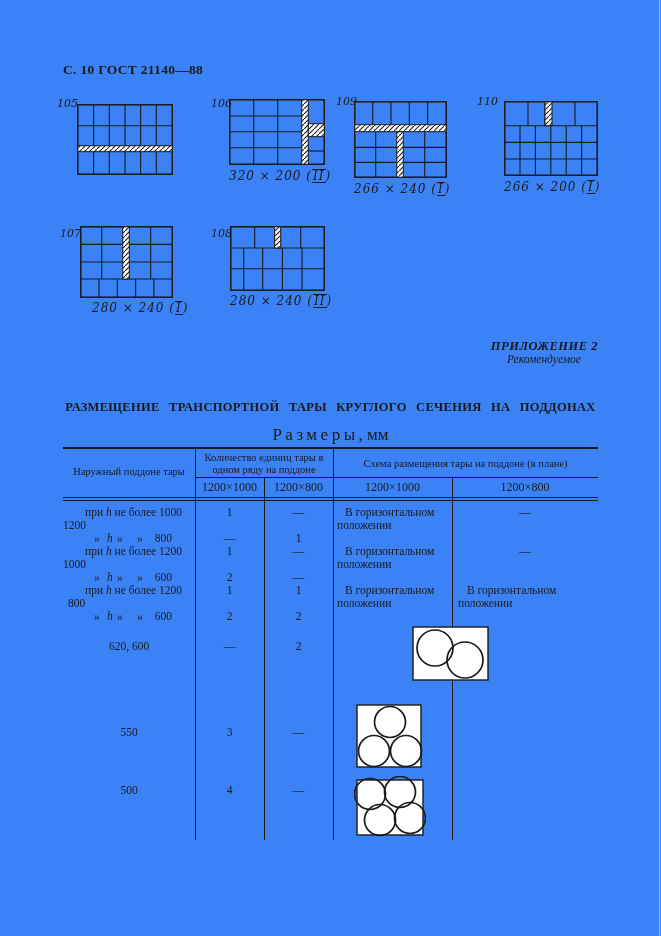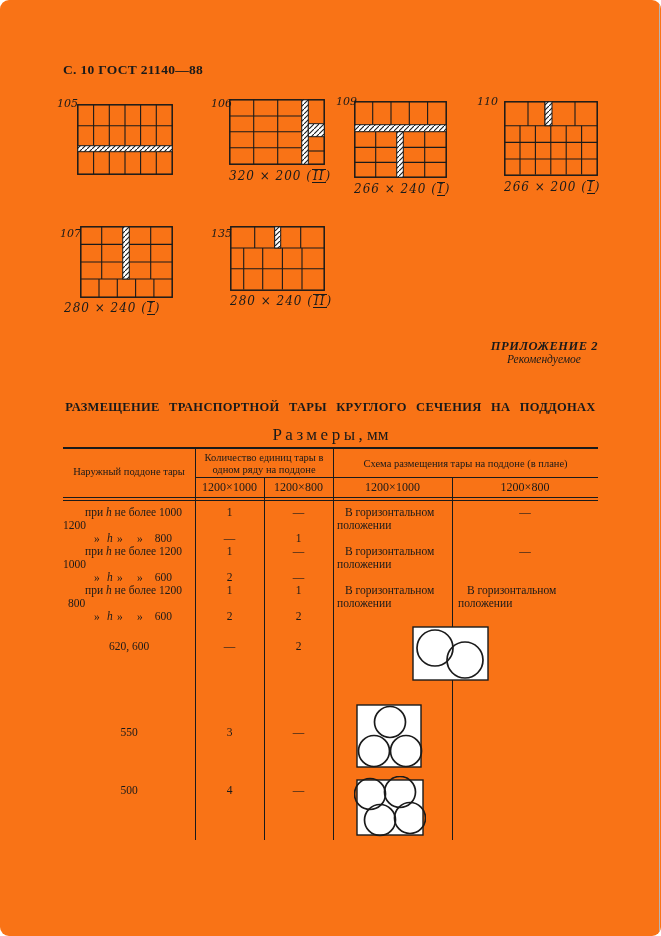--- a/index.html
+++ b/index.html
@@ -1,17 +1,17 @@
 <!DOCTYPE html>
 <html><head>
 <meta charset="utf-8">
 <style>
   html,body{margin:0;padding:0;background:#fff;}
-  .page{position:relative;width:661px;height:936px;background:#f97316;overflow:hidden;
-        font-family:"Liberation Serif",serif;color:#1a1a1a;border-radius:9px;}
+  .page{position:relative;width:661px;height:936px;background:#3b82f6;overflow:hidden;
+        font-family:"Liberation Serif",serif;color:#1a1a1a;}
   .t{position:absolute;white-space:nowrap;}
   .c{text-align:center;}
   .r{text-align:right;}
   .pg-header{left:63px;top:62px;font-weight:bold;font-size:13.5px;letter-spacing:0.3px;}
   .fig-num{position:absolute;font:italic 11px "DejaVu Serif",serif;}
   .fig{position:absolute;}
   .fig-cap{position:absolute;text-align:center;font:italic 12px "DejaVu Serif",serif;
            letter-spacing:1px;white-space:nowrap;line-height:14px;}
   .rn{display:inline-block;border-top:1px solid #1a1a1a;border-bottom:1px solid #1a1a1a;
       padding:0 1px;line-height:1.0;}
@@ -127,25 +127,25 @@
         </pattern>
       </defs>
     <rect x="0.8" y="0.8" width="91.4" height="70.4" fill="none" stroke="#1a1a1a" stroke-width="1.5"></rect>
     <g stroke="#1a1a1a" stroke-width="1.1">
       <path d="M0.8 18.4 H92.2 M0.8 36 H92.2 M0.8 53 H92.2"></path>
       <path d="M21.7 0.8 V53 M70.7 0.8 V53"></path>
       <path d="M19 53 V71.2 M37.3 53 V71.2 M55.6 53 V71.2 M73.9 53 V71.2"></path>
     </g>
     <rect x="42.7" y="0.8" width="6.6" height="52.2" fill="url(#p107)" stroke="#1a1a1a" stroke-width="1"></rect>
   </svg>
-  <div class="fig-cap" style="left:64px;top:301px;width:93px">
+  <div class="fig-cap" style="left:92px;top:301px;width:93px">
     <div><span>280 × 240</span> <span>(</span><span class="rn">I</span><span>)</span></div>
   </div>
 
-  <div class="fig-num" style="left:211px;top:227px">135</div>
+  <div class="fig-num" style="left:211px;top:227px">108</div>
   <svg class="fig" style="left:230px;top:226px" width="95" height="65">
     <defs>
         <pattern id="p108" width="5" height="5" patternUnits="userSpaceOnUse">
       <rect width="5" height="5" fill="#fff"></rect>
           <path d="M0 5 L5 0" stroke="#1a1a1a" stroke-width="1.1"></path>
         </pattern>
       </defs>
     <rect x="0.8" y="0.8" width="93.4" height="63.4" fill="none" stroke="#1a1a1a" stroke-width="1.5"></rect>
     <g stroke="#1a1a1a" stroke-width="1.1">
       <path d="M0.8 22 H94.2 M0.8 42.7 H94.2"></path>

